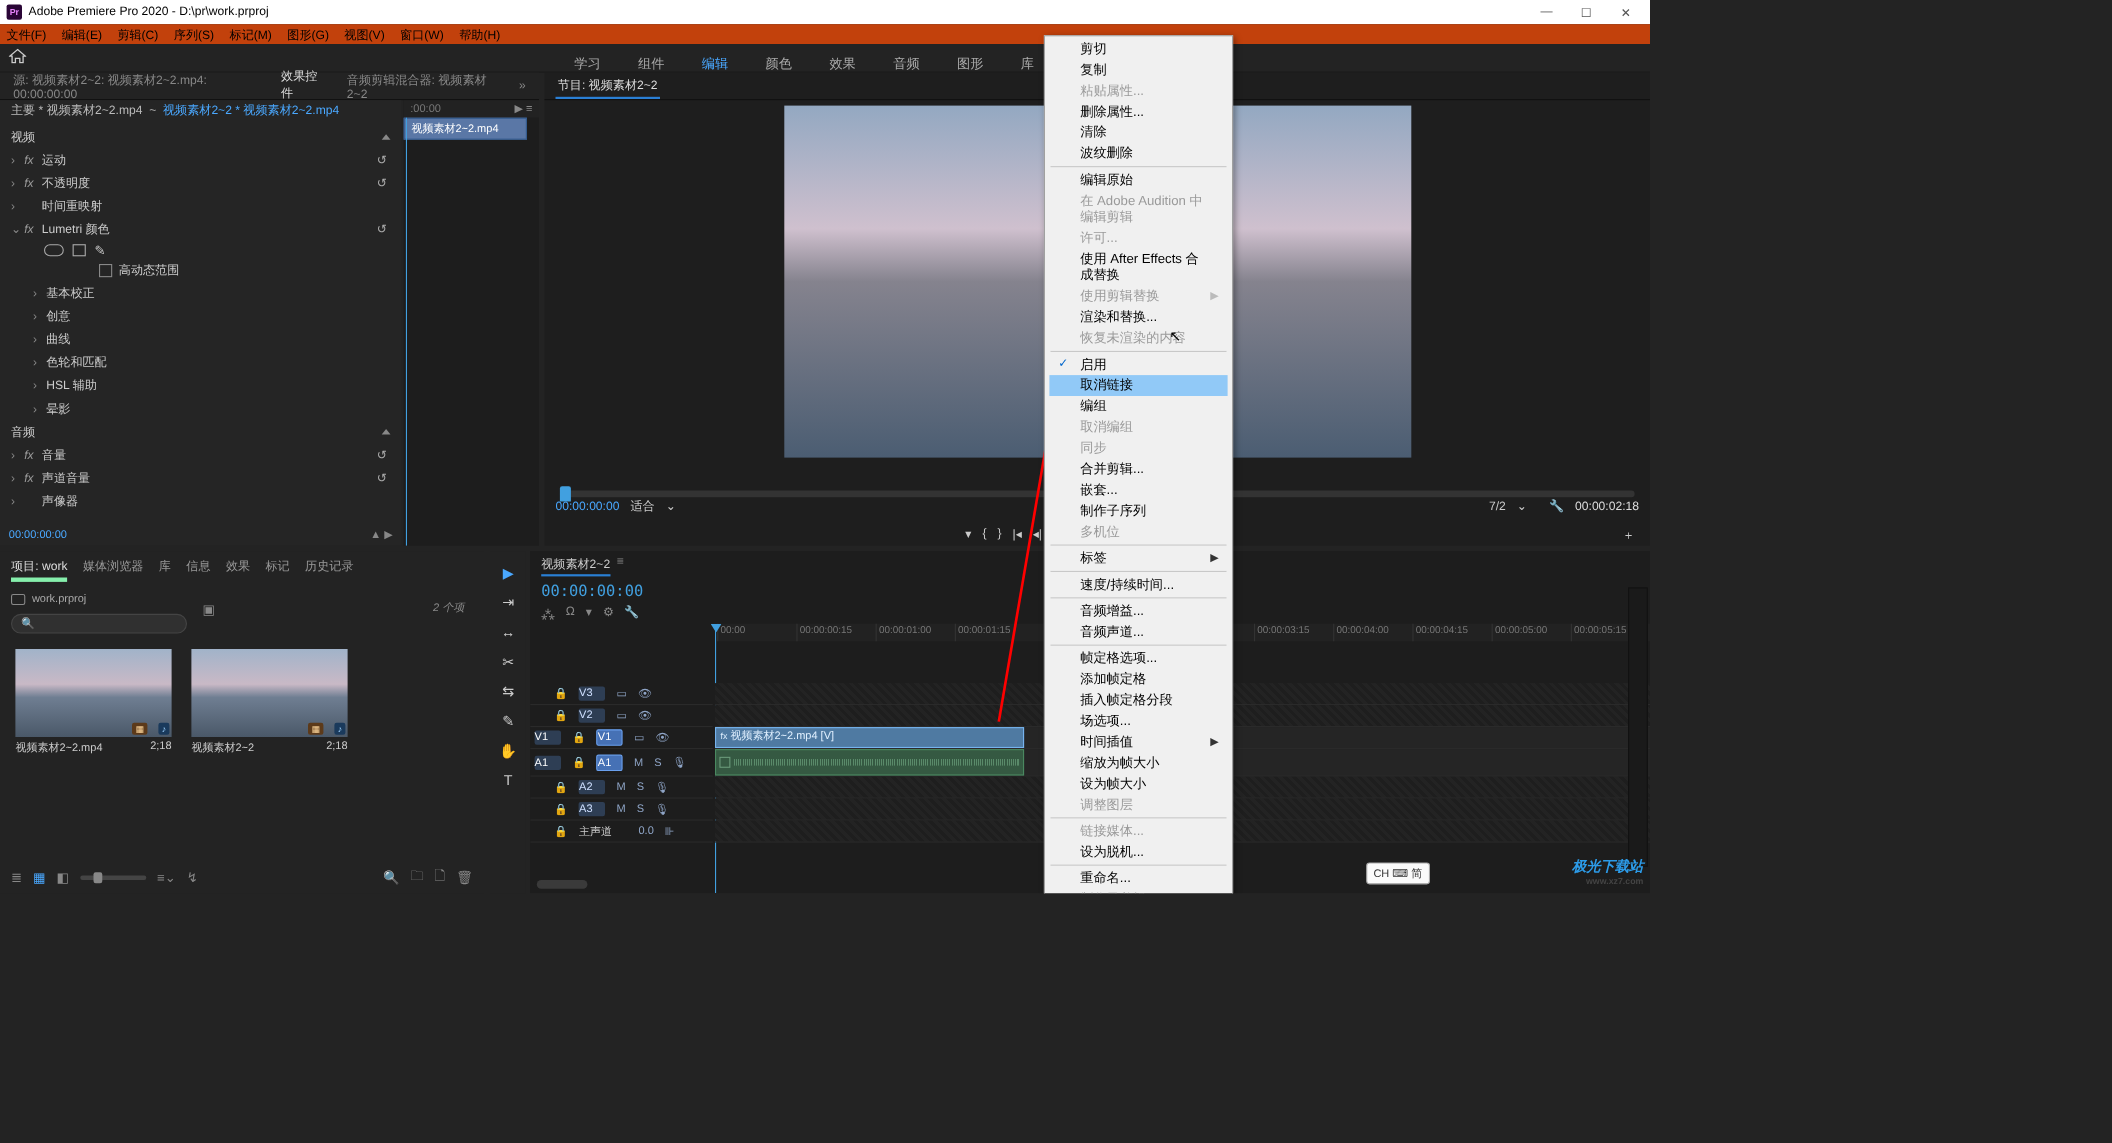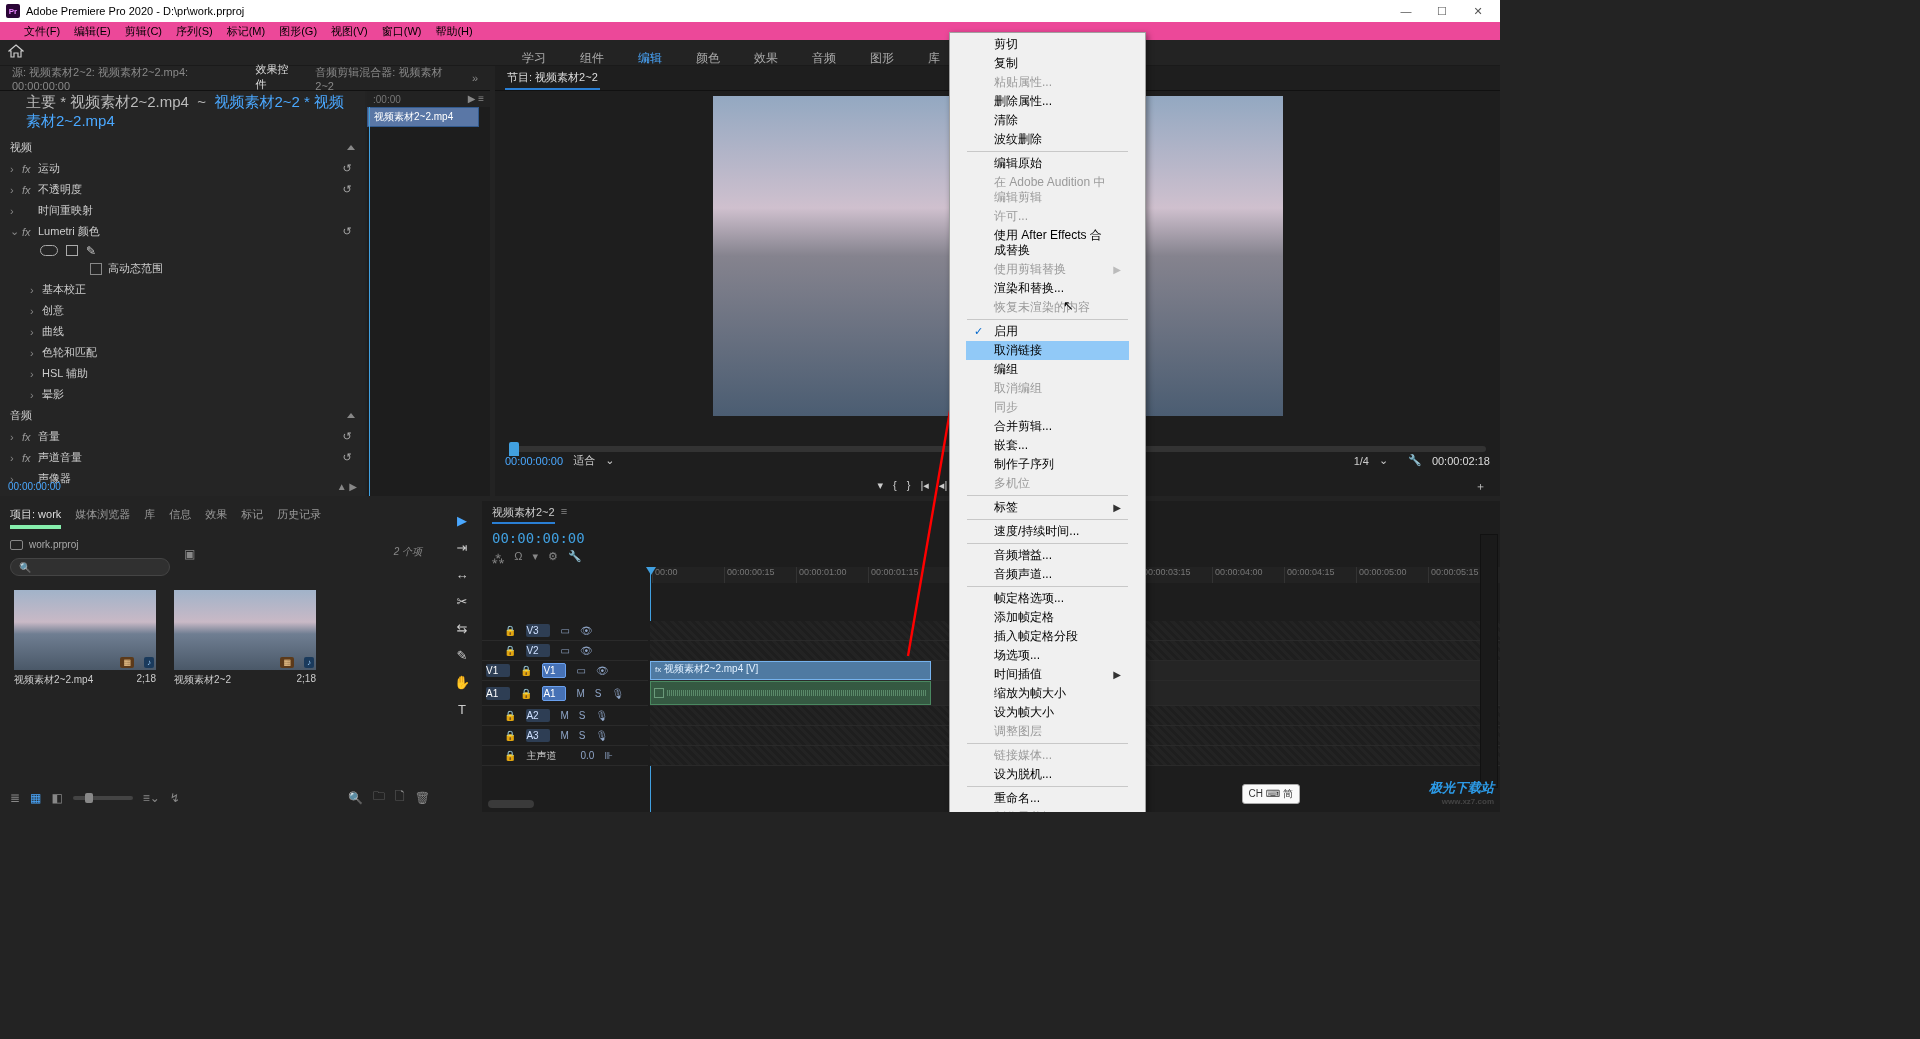--- a/index.html
+++ b/index.html
@@ -1,34 +1,34 @@
 <!DOCTYPE html>
 <html><head>
 <meta charset="utf-8">
 <style>
 * { margin:0; padding:0; box-sizing:border-box; font-family:"Microsoft YaHei",Arial,sans-serif; user-select:none; }
 body { background:#232323; color:#c8c8c8; font-size:12px; width:1500px; height:812px; overflow:hidden; position:relative; }
 .titlebar { height:22px; background:#fff; color:#000; display:flex; align-items:center; padding:0 6px; font-size:11px; }
 .titlebar .pr-icon { width:14px; height:14px; background:#2a0536; color:#e986ff; font-size:8px; font-weight:bold; display:inline-flex; align-items:center; justify-content:center; margin-right:6px; border-radius:2px; }
 .titlebar-right { margin-left:auto; display:flex; gap:20px; padding-right:8px; color:#555;}
 .winbtn { width:16px; text-align:center; cursor:pointer; }
-.menubar { height:18px; background:#ec4899; display:flex; align-items:center; gap:14px; padding:0 24px; font-size:11px; color:#000; }
+.menubar { height:18px; background:#c2410c; display:flex; align-items:center; gap:14px; padding:0 6px; font-size:11px; color:#000; }
 .menubar span { cursor:pointer; }
 .toolbar { height:26px; background:#232323; display:flex; align-items:center; padding:0 8px; border-bottom:1px solid #1a1a1a; }
 .home-icon { width:16px; height:14px; }
 .workspacebar { position:absolute; left:520px; top:47px; display:flex; gap:30px; font-size:12px; color:#aaa; }
 .workspacebar .ws { padding:3px 2px; cursor:pointer; }
 .workspacebar .ws.active { color:#4aa8ff; border-bottom:2px solid #2a7fd4; }
 .panel-tab { height:25px; display:flex; align-items:center; gap:14px; padding:0 10px; border-bottom:1px solid #111; font-size:11px; color:#888; }
 .panel-tab .tab { cursor:pointer; padding:3px 2px;}
 .panel-tab .tab.active { color:#ddd; border-bottom:2px solid #2a7fd4; }
 .main { position:absolute; top:66px; bottom:0; left:0; right:0; }
 
 .eff-panel { position:absolute; left:0; top:0; width:490px; height:430px; background:#232323; }
-.eff-path { font-size:15px; color:#2a95d6; padding:2px 10px 6px;margin-left:16px; }
+.eff-path { font-size:11px; color:#2a95d6; padding:2px 10px 6px; }
 .eff-path .grey { color:#bbb; }
 .eff-row { display:flex; align-items:center; padding:3px 10px; font-size:11px; color:#ccc; border-bottom:0; position:relative; }
 .eff-row .arrow { width:12px; color:#888; }
 .eff-row .fx { width:16px; font-style:italic; color:#999; }
 .eff-row .label { flex:1; }
 .eff-row .reset { width:16px; text-align:center; color:#aaa; }
 .eff-subrow { display:flex; align-items:center; gap:8px; padding:2px 10px 2px 40px; }
 .eff-oval { width:18px; height:11px; border:1px solid #aaa; border-radius:6px; }
 .eff-square{ width:12px; height:11px; border:1px solid #aaa; }
 .eff-pen{ width:12px; height:12px; color:#ccc; font-size:12px;}
@@ -81,21 +81,21 @@
 .track-area { position:absolute; left:168px; right:0; top:54px; }
 .trk { height:20px; border-bottom:1px solid #2a2a2a; background:repeating-linear-gradient(45deg,#1e1e1e,#1e1e1e 3px,#232323 3px,#232323 6px); position:relative;}
 .trk.used {background:#252525;}
 .clip-v { position:absolute; left:0; top:0; height:19px; background:#4f7aa2; border:1px solid #76b3ee; font-size:10px; color:#e0f0ff; padding:0 4px; width:281px; overflow:hidden;}
 .clip-a { position:absolute; left:0; top:0; height:24px; background:#355942; border:1px solid #4a8860; width:281px; display:flex; align-items:center;}
 .clip-a .fx{width:10px;height:10px;border:1px solid #6a9a7a;margin-left:3px;}
 .clip-a .wave{flex:1;height:6px;background:repeating-linear-gradient(90deg,#5a8a6a,#5a8a6a 1px,transparent 1px,transparent 2px);margin:0 3px;}
 .playhead2 { position:absolute; left:168px; top:1px; bottom:0; width:0; border-left:1px solid #41a0e0;}
 .playhead2::before{content:'';position:absolute;top:-1px;left:-5px;width:10px;height:8px;background:#41a0e0;clip-path:polygon(0 0,100% 0,50% 100%);}
 
-.ctx-menu { position:absolute; left:949px; top:32px; width:197px; background:#f0f0f0; border:1px solid #a0a0a0; box-shadow:2px 2px 6px rgba(0,0,0,.4); color:#000; font-size:12px; z-index:1000; padding:2px 16px;}
+.ctx-menu { position:absolute; left:949px; top:32px; width:172px; background:#f0f0f0; border:1px solid #a0a0a0; box-shadow:2px 2px 6px rgba(0,0,0,.4); color:#000; font-size:12px; z-index:1000; padding:2px 4px;}
 .ctx-item { padding:2px 18px 2px 28px; position:relative; line-height:15px; cursor:pointer;}
 .ctx-item.disabled { color:#9a9a9a; cursor:default;}
 .ctx-item.highlight { background:#91c9f7; }
 .ctx-item .chk{position:absolute;left:8px;top:2px;color:#0066cc;font-size:11px;}
 .ctx-item .sub{position:absolute;right:8px;top:2px;color:#333;font-size:10px;}
 .ctx-item.disabled .sub{color:#bbb;}
 .ctx-sep { height:1px; background:#c8c8c8; margin:2px 1px;}
 .cursor { position:absolute; left:1063px; top:298px; font-size:13px; color:#000; z-index:1001; pointer-events:none;}
 .arrow-annot { position:absolute; z-index:999; pointer-events:none;}
 .ime { position:absolute; right:200px; bottom:8px; background:#fafafa; border:1px solid #aaa; border-radius:3px; padding:2px 6px; font-size:10px; color:#333;}
@@ -268,21 +268,21 @@
 
   <div class="program">
     <div class="panel-tab">
       <span class="tab active">节目: 视频素材2~2</span>
     </div>
     <div class="program-canvas"></div>
     <div class="program-bottom">
       <span>00:00:00:00</span>
       <span class="program-ratio">适合</span>
       <span class="program-ratio">⌄</span>
-      <span style="margin-left:auto" class="program-ratio">1/4</span>
+      <span style="margin-left:auto" class="program-ratio">7/2</span>
       <span class="program-ratio">⌄</span>
       <span style="color:#ccc;margin-left:10px">🔧</span>
       <span style="color:#ddd">00:00:02:18</span>
     </div>
     <div class="prog-slider">
         <div class="hd"></div>
       </div>
     <div class="program-transport">
       <span>▾</span>
       <span>{</span>

